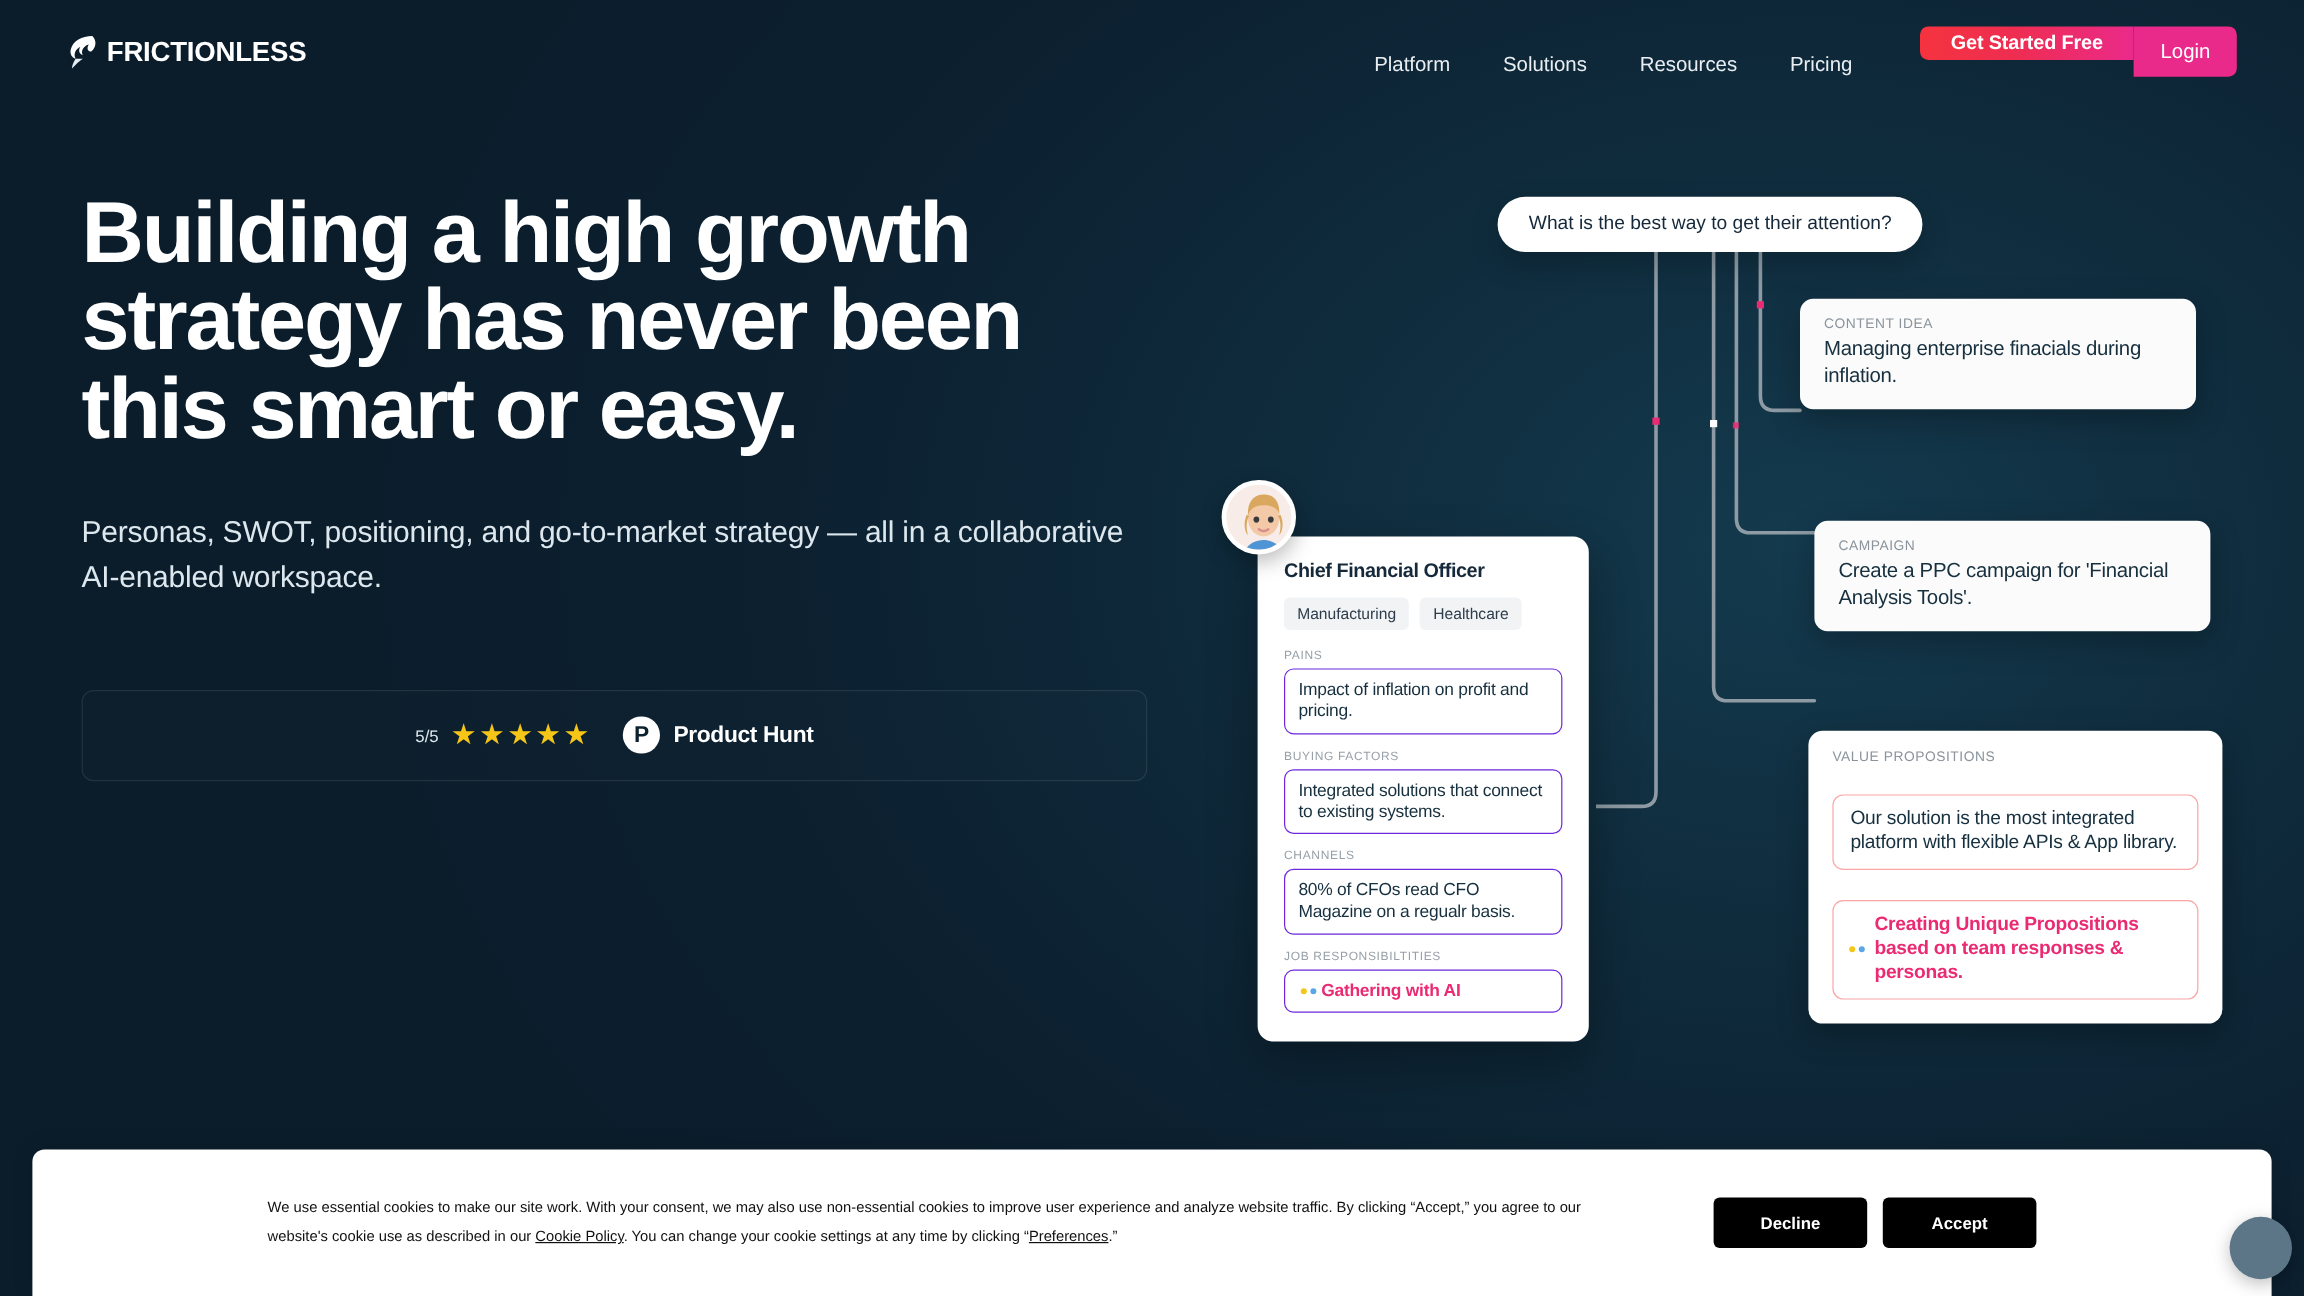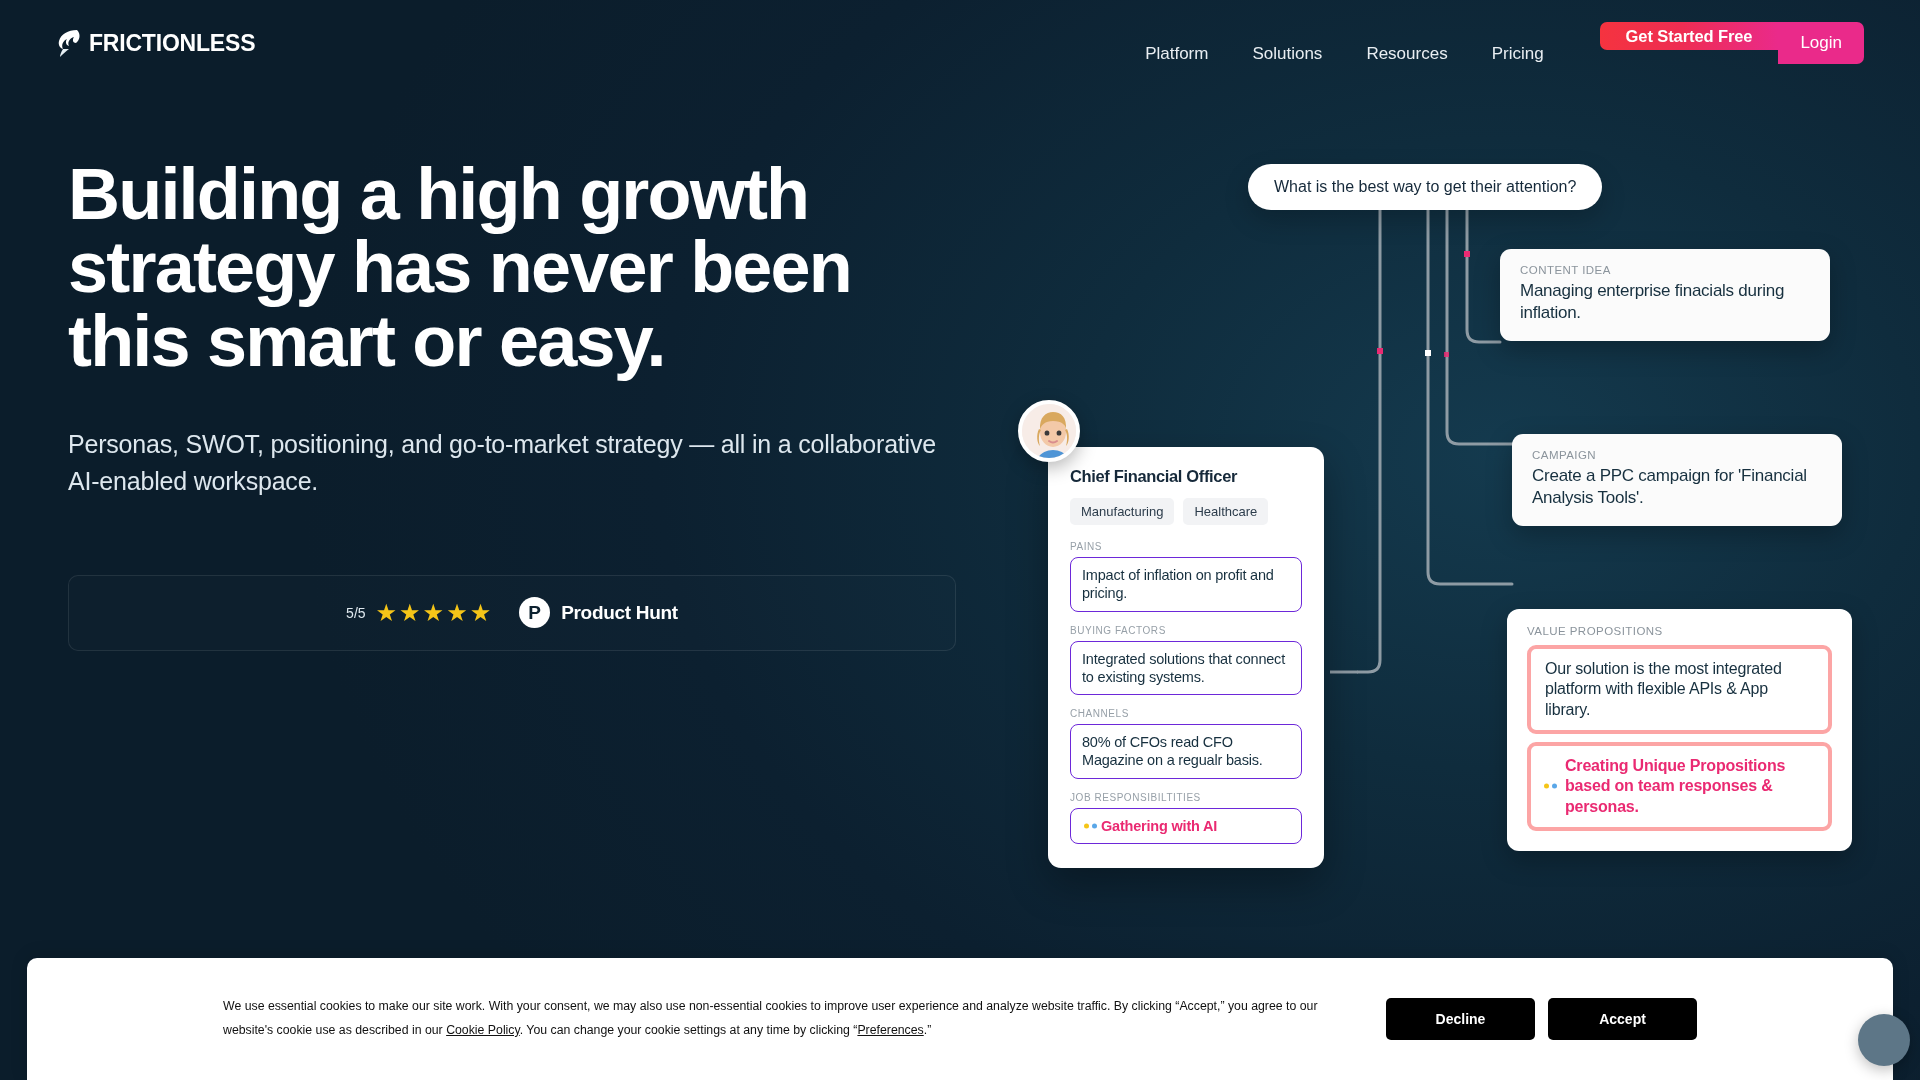--- a/index.html
+++ b/index.html
@@ -99,22 +99,22 @@
     color:#17303f; font-size:17px; line-height:1.28; font-weight:500;
     letter-spacing:-0.25px;
   }
 
   
   .vp-card {
     position:absolute; background:#fff; border-radius:12px;
     box-shadow:0 9px 26px rgba(0,0,0,0.26); padding:16px 20px 20px 20px;
   }
   .vp-item {
-    border:4px solid #fca5a5; border-radius:9px;
-    padding:10px 14px; margin-top:8px;
+    border:1px solid #fca5a5; border-radius:9px;
+    padding:10px 14px; margin-top:25px;
     color:#17303f; font-size:16px; line-height:1.27; font-weight:500;
     letter-spacing:-0.2px;
   }
   .vp-item.accent { color:#ea2a72; font-weight:600; position:relative; padding-left:34px; }
   .dots { position:absolute; left:13px; top:50%; transform:translateY(-50%); display:flex; gap:3px; }
   .dot { width:5px; height:5px; border-radius:50%; }
 
   
   .persona {
     position:absolute; left:1048px; top:447px; width:276px;
@@ -168,21 +168,21 @@
     z-index:60; box-shadow:0 -2px 18px rgba(0,0,0,0.12);
   }
   .cookie-text {
     color:#111; font-size:12.3px; line-height:1.95; max-width:1130px;
     font-family:"Liberation Sans", sans-serif;
   }
   .cookie-link { color:#111; text-decoration:underline; cursor:pointer; }
   .cookie-btns { margin-left:auto; display:flex; gap:13px; padding-right:160px; }
   .cookie-btn {
     background:#000; color:#fff; border:none; border-radius:5px;
-    font-size:14px; font-weight:700; width:149px; height:42px; cursor:pointer;
+    font-size:14px; font-weight:700; width:128px; height:42px; cursor:pointer;
     font-family:"Liberation Sans", sans-serif;
   }
   .chat-bubble {
     position:absolute; right:10px; bottom:14px; width:52px; height:52px;
     border-radius:50%; background:#5d7687; z-index:70;
     box-shadow:0 4px 14px rgba(0,0,0,0.25); cursor:pointer;
   }
 </style>
 </head>
 <body>

